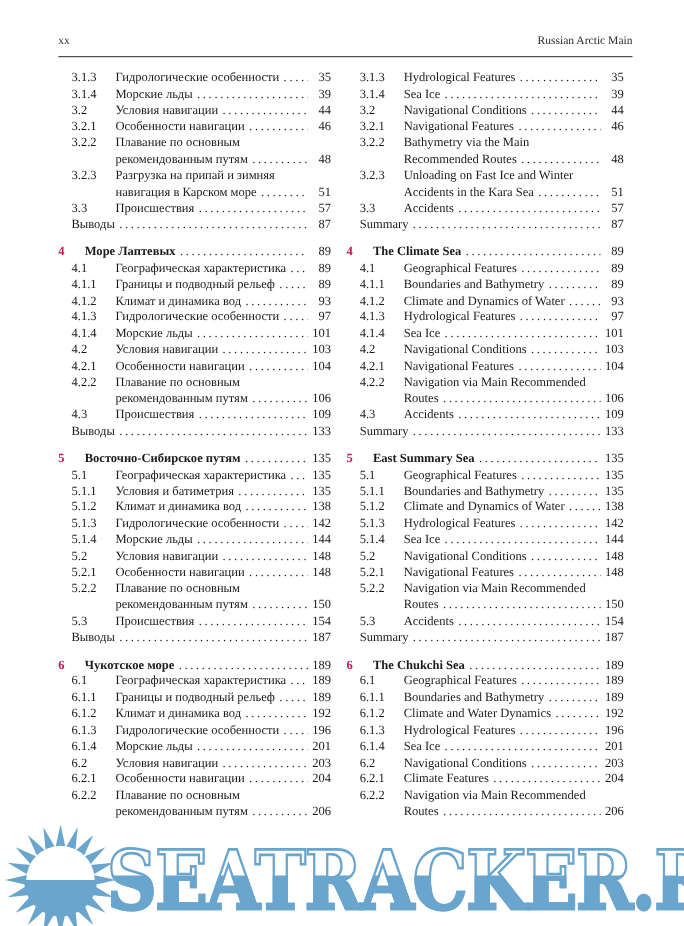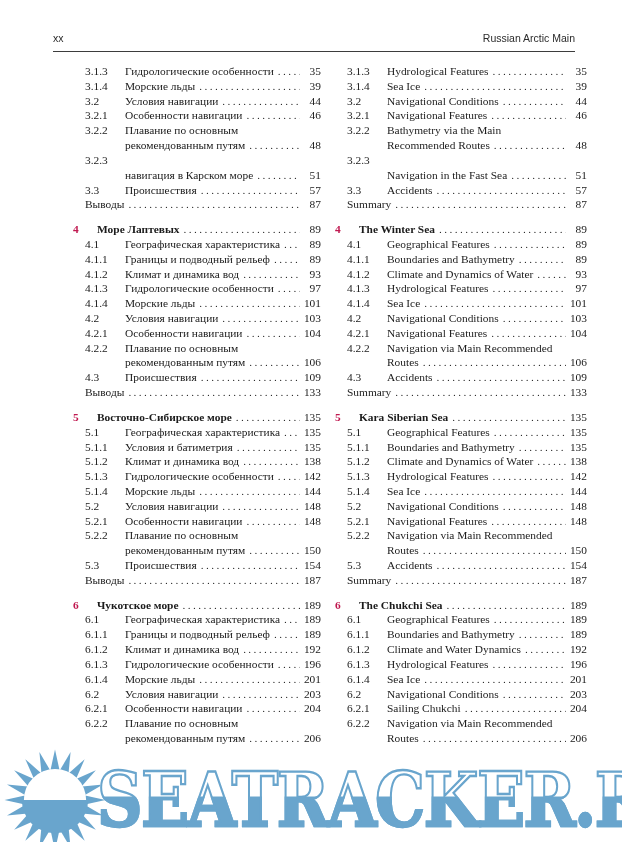--- a/index.html
+++ b/index.html
@@ -3,26 +3,26 @@
 <meta charset="utf-8">
 <style>
   * { margin:0; padding:0; box-sizing:border-box; }
   html,body { width:622px; height:842px; background:#ffffff; overflow:hidden; }
   body { position:relative; font-family:"Liberation Serif", serif; color:#1b1b1b;
          --red:#c01950; --wm-blue:#69a5cd; }
 
   
   .header { position:absolute; left:53px; top:32px; width:522px; height:20px;
             border-bottom:1px solid #3d3d3d;
-            font-family:Liberation Sans, sans-serif; font-size:10.5px; color:#2b2b2b;
+            font-family:Liberation Serif, serif; font-size:10.5px; color:#2b2b2b;
             display:flex; justify-content:space-between; align-items:flex-start; }
 
   
   .toc { position:absolute; left:53px; top:64px; width:522px; }
-  .col { position:absolute; top:0;margin-left:20px; }
+  .col { position:absolute; top:0; }
   .col-left  { left:0;     width:248px; }
   .col-right { left:262px; width:252px; }
 
   .row { display:flex; align-items:baseline; line-height:14.82px; font-size:11.4px;
          white-space:nowrap; }
   .row .num { flex:0 0 40px; }
   .entry-row { padding-left:12px; }
   .summary-row .title { flex:0 0 auto; }
   .chapter-row { font-weight:bold; margin-top:10px; }
   .chapter-row .num { flex:0 0 24px; color:var(--red); }
@@ -84,20 +84,21 @@
         <span class="title">Плавание по основным</span>
       </div>
       <div class="row entry-row">
         <span class="num"></span>
         <span class="title">рекомендованным путям</span>
         <span class="dots"></span>
         <span class="page">48</span>
       </div>
       <div class="row entry-row">
         <span class="num">3.2.3</span>
+        <span class="title">Разгрузка на припай и зимняя</span>
       </div>
       <div class="row entry-row">
         <span class="num"></span>
         <span class="title">навигация в Карском море</span>
         <span class="dots"></span>
         <span class="page">51</span>
       </div>
       <div class="row entry-row">
         <span class="num">3.3</span>
         <span class="title">Происшествия</span>
@@ -173,21 +174,21 @@
         <span class="dots"></span>
         <span class="page">109</span>
       </div>
       <div class="row entry-row summary-row">
         <span class="title">Выводы</span>
         <span class="dots"></span>
         <span class="page">133</span>
       </div>
       <div class="row chapter-row">
         <span class="num">5</span>
-        <span class="title">Восточно-Сибирское море</span>
+        <span class="title">Восточно-Сибирское путям</span>
         <span class="dots"></span>
         <span class="page">135</span>
       </div>
       <div class="row entry-row">
         <span class="num">5.1</span>
         <span class="title">Географическая характеристика</span>
         <span class="dots"></span>
         <span class="page">135</span>
       </div>
       <div class="row entry-row">
@@ -336,41 +337,42 @@
         <span class="title">Bathymetry via the Main</span>
       </div>
       <div class="row entry-row">
         <span class="num"></span>
         <span class="title">Recommended Routes</span>
         <span class="dots"></span>
         <span class="page">48</span>
       </div>
       <div class="row entry-row">
         <span class="num">3.2.3</span>
-      </div>
-      <div class="row entry-row">
-        <span class="num"></span>
-        <span class="title">Navigation in the Fast Sea</span>
+        <span class="title">Unloading on Fast Ice and Winter</span>
+      </div>
+      <div class="row entry-row">
+        <span class="num"></span>
+        <span class="title">Accidents in the Kara Sea</span>
         <span class="dots"></span>
         <span class="page">51</span>
       </div>
       <div class="row entry-row">
         <span class="num">3.3</span>
         <span class="title">Accidents</span>
         <span class="dots"></span>
         <span class="page">57</span>
       </div>
       <div class="row entry-row summary-row">
         <span class="title">Summary</span>
         <span class="dots"></span>
         <span class="page">87</span>
       </div>
       <div class="row chapter-row">
         <span class="num">4</span>
-        <span class="title">The Winter Sea</span>
+        <span class="title">The Climate Sea</span>
         <span class="dots"></span>
         <span class="page">89</span>
       </div>
       <div class="row entry-row">
         <span class="num">4.1</span>
         <span class="title">Geographical Features</span>
         <span class="dots"></span>
         <span class="page">89</span>
       </div>
       <div class="row entry-row">
@@ -425,21 +427,21 @@
         <span class="dots"></span>
         <span class="page">109</span>
       </div>
       <div class="row entry-row summary-row">
         <span class="title">Summary</span>
         <span class="dots"></span>
         <span class="page">133</span>
       </div>
       <div class="row chapter-row">
         <span class="num">5</span>
-        <span class="title">Kara Siberian Sea</span>
+        <span class="title">East Summary Sea</span>
         <span class="dots"></span>
         <span class="page">135</span>
       </div>
       <div class="row entry-row">
         <span class="num">5.1</span>
         <span class="title">Geographical Features</span>
         <span class="dots"></span>
         <span class="page">135</span>
       </div>
       <div class="row entry-row">
@@ -536,21 +538,21 @@
         <span class="page">201</span>
       </div>
       <div class="row entry-row">
         <span class="num">6.2</span>
         <span class="title">Navigational Conditions</span>
         <span class="dots"></span>
         <span class="page">203</span>
       </div>
       <div class="row entry-row">
         <span class="num">6.2.1</span>
-        <span class="title">Sailing Chukchi</span>
+        <span class="title">Climate Features</span>
         <span class="dots"></span>
         <span class="page">204</span>
       </div>
       <div class="row entry-row">
         <span class="num">6.2.2</span>
         <span class="title">Navigation via Main Recommended</span>
       </div>
       <div class="row entry-row">
         <span class="num"></span>
         <span class="title">Routes</span>

